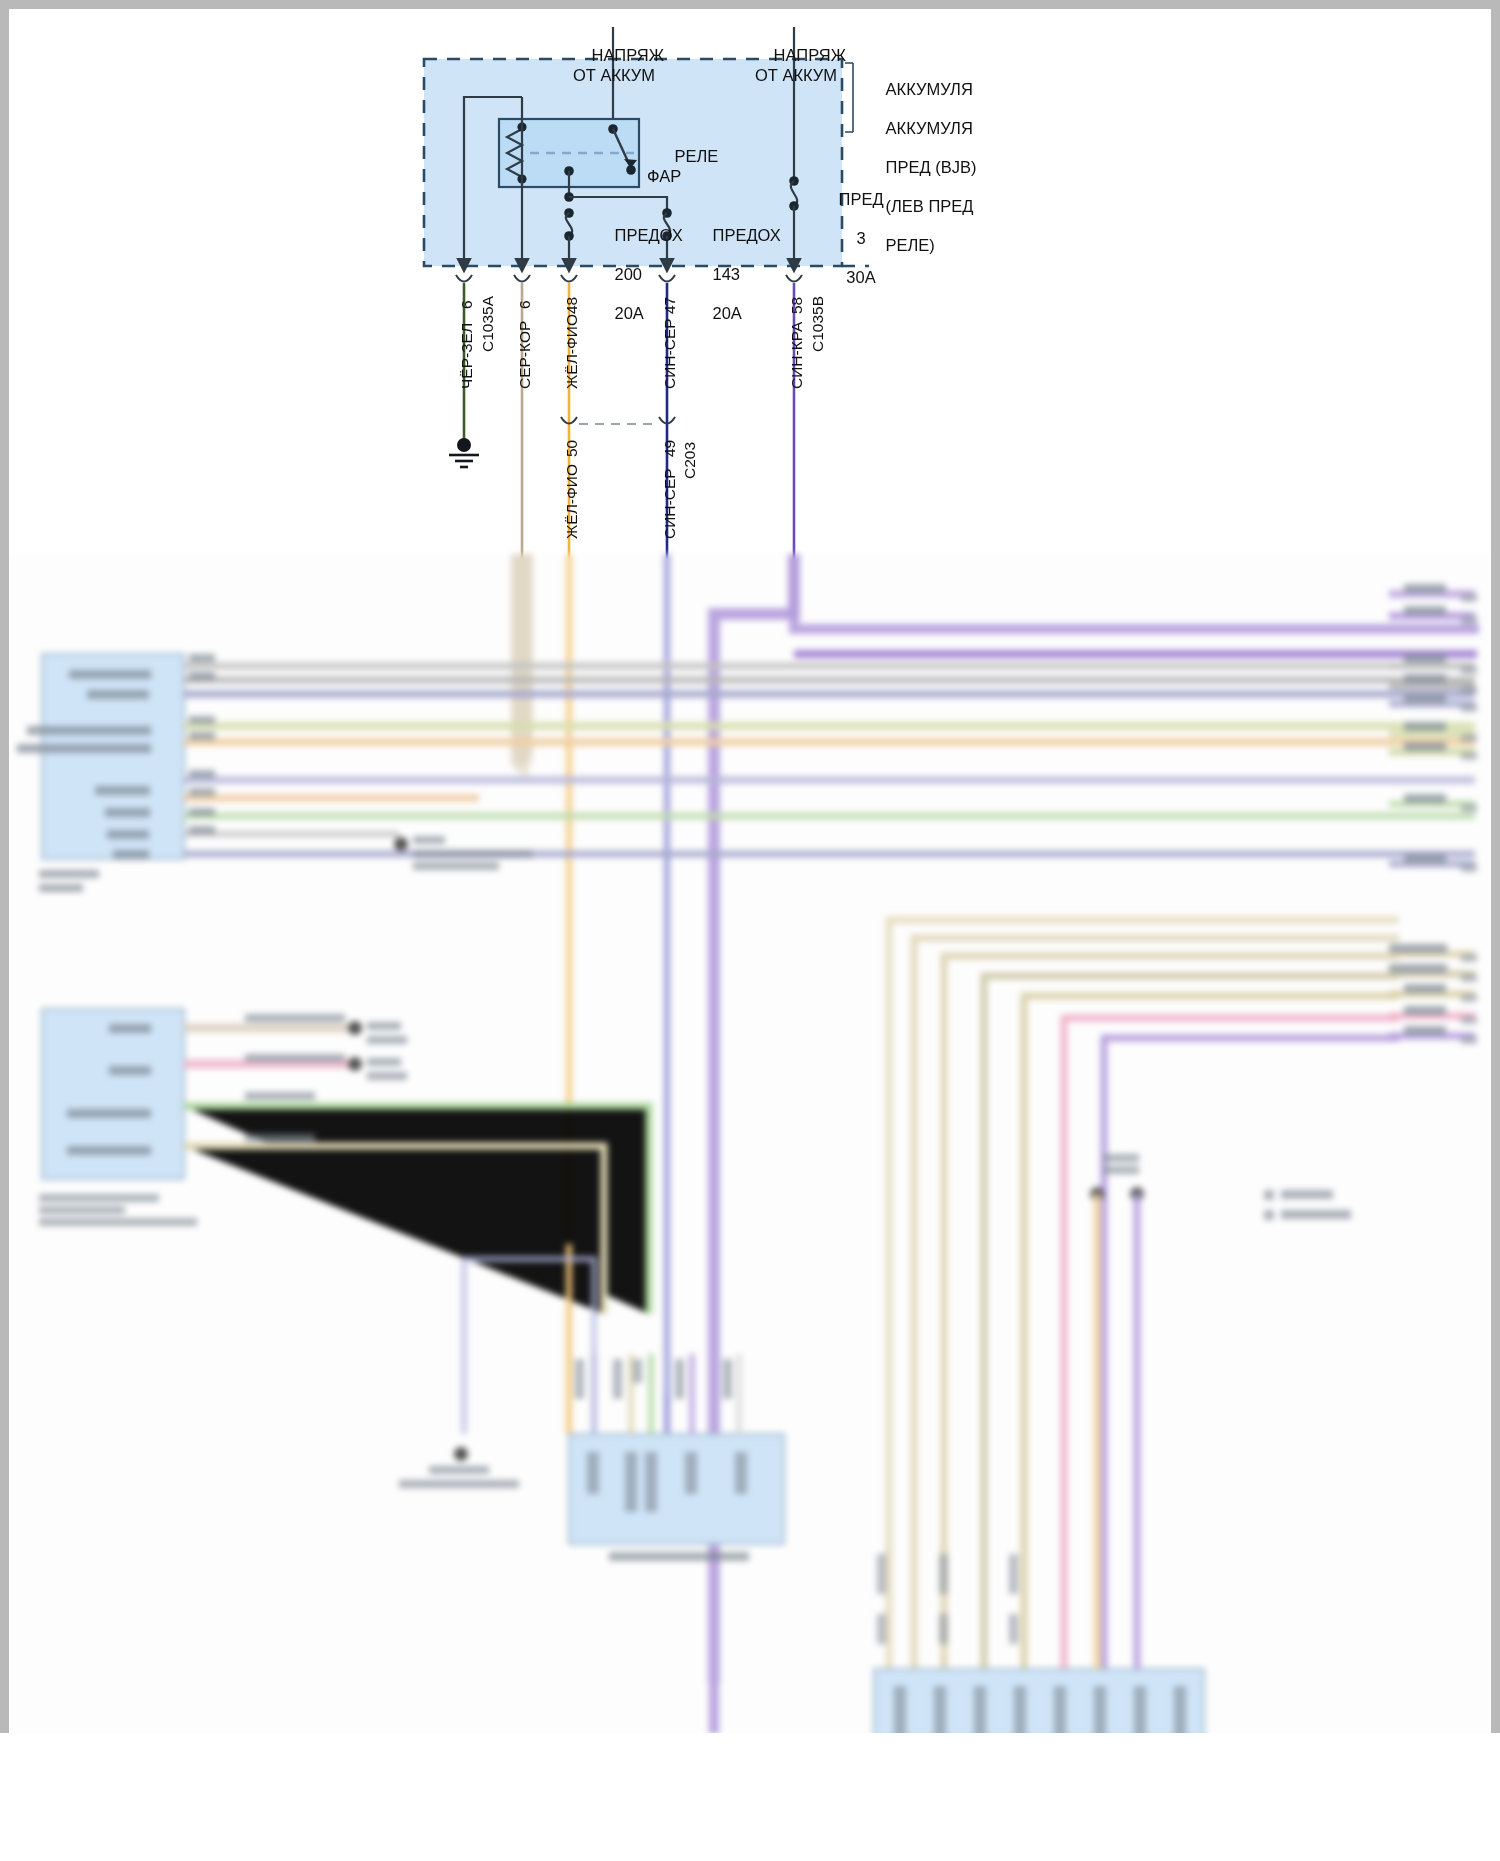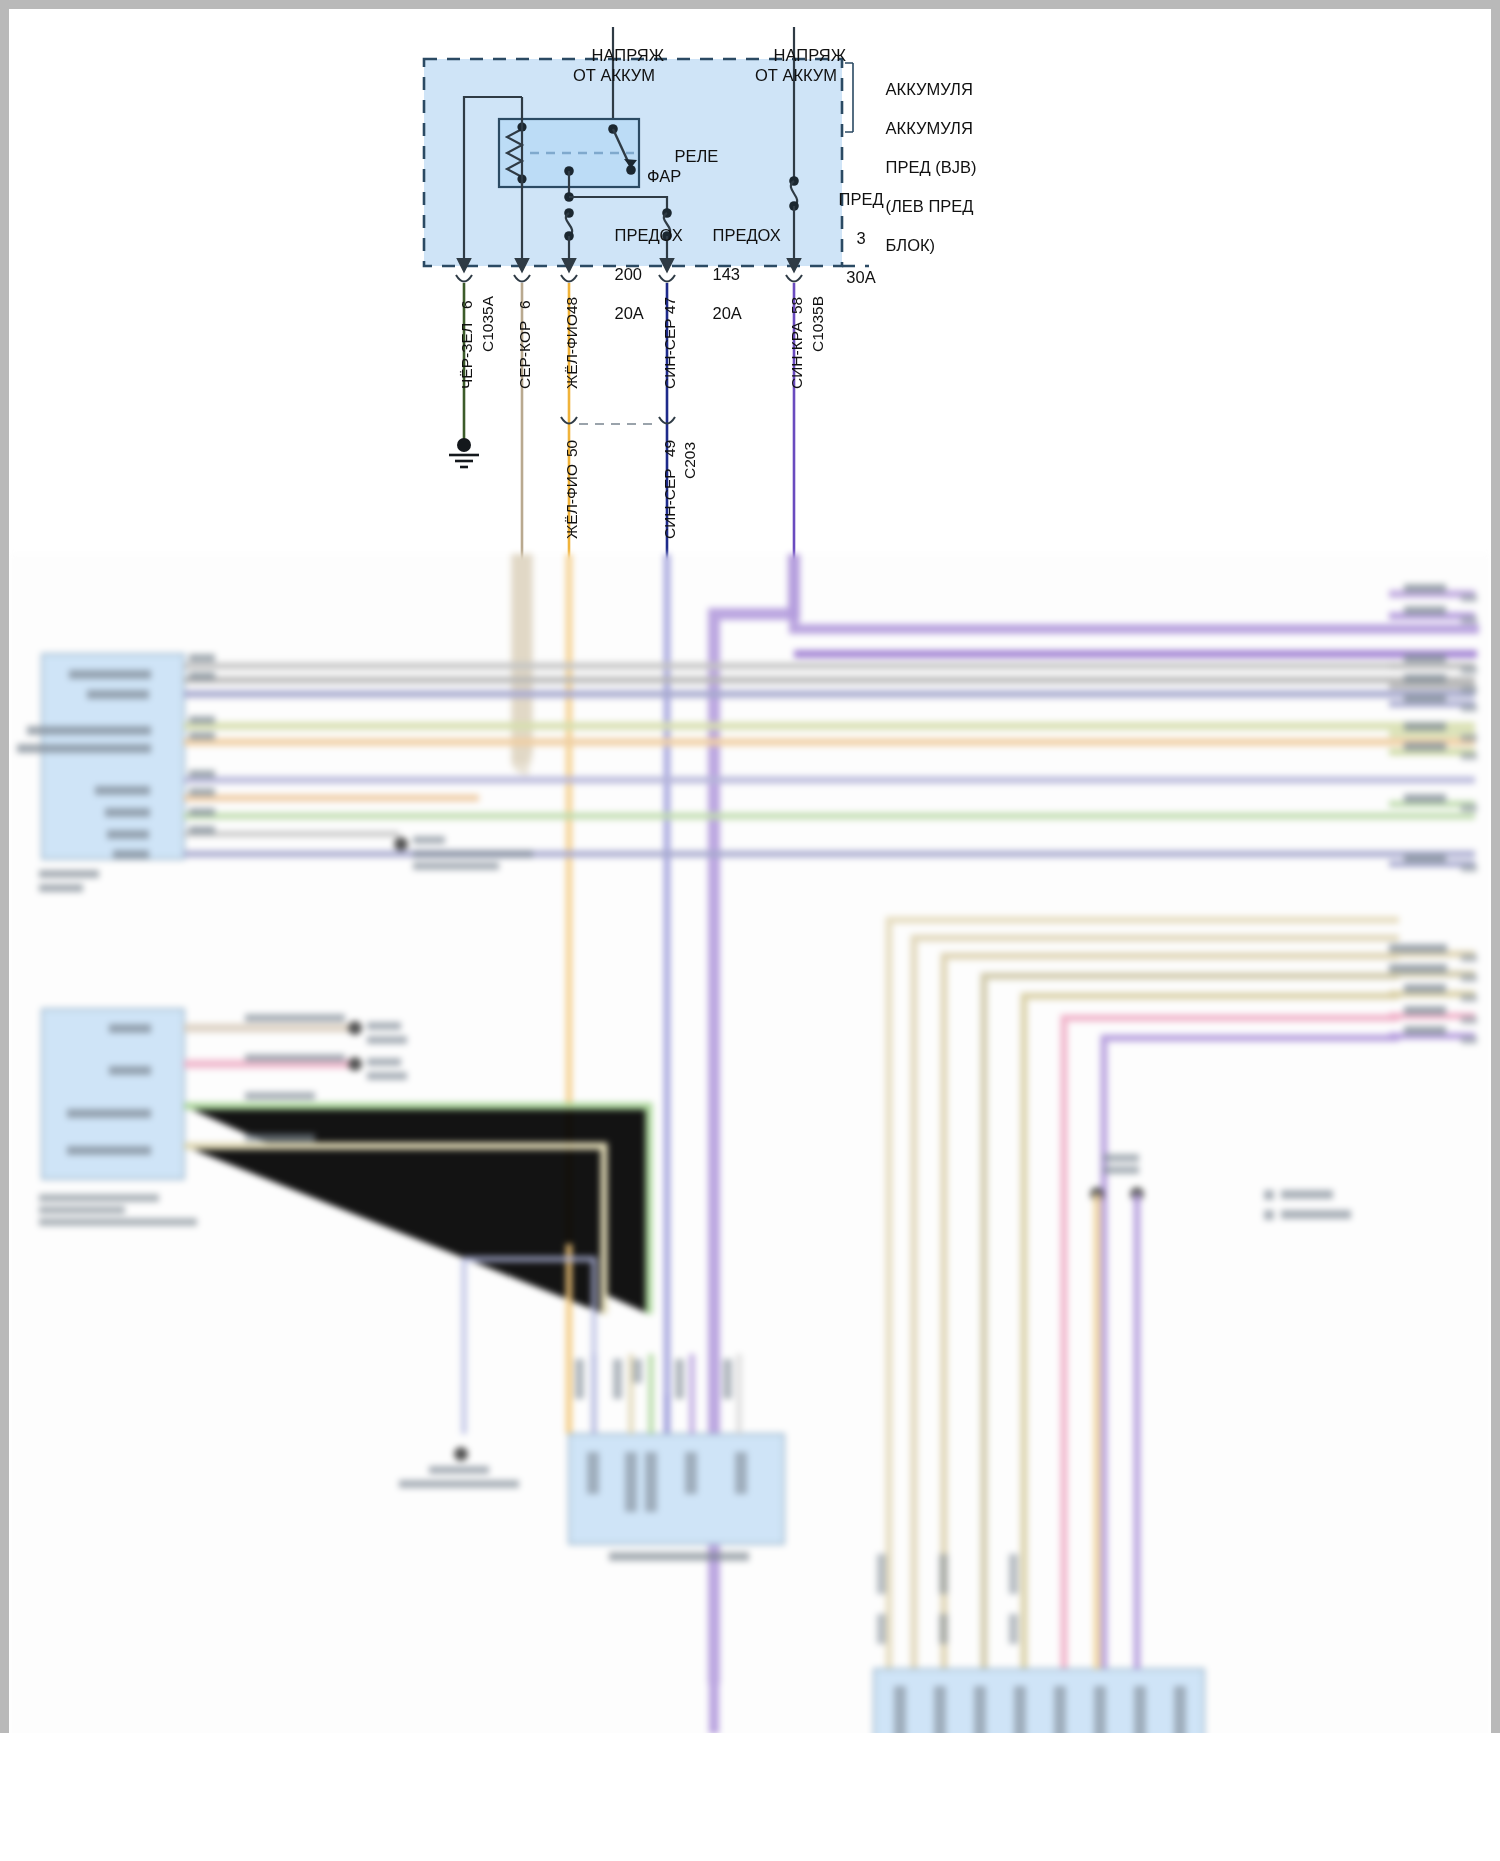--- a/index.html
+++ b/index.html
@@ -145,21 +145,21 @@
     </div>
     <div class="lbl c t16" style="left:712px;top:18px;width:150px;">
       <span>НАПРЯЖ</span><br><span>ОТ АККУМ</span>
     </div>
 
     <div class="lbl t16" style="left:849px;top:52px;">
       <span>АККУМУЛЯ</span><br>
       <span>АККУМУЛЯ</span><br>
       <span>ПРЕД (BJB)</span><br>
       <span>(ЛЕВ ПРЕД</span><br>
-      <span>БЛОК)</span>
+      <span>РЕЛЕ)</span>
     </div>
 
     <div class="lbl t16" style="left:638px;top:119px;">
       <span>РЕЛЕ</span><br><span>ФАР</span>
     </div>
 
     <div class="lbl t16" style="left:578px;top:198px;">
       <span>ПРЕДОХ</span><br>
       <span>200</span><br>
       <span>20А</span>

